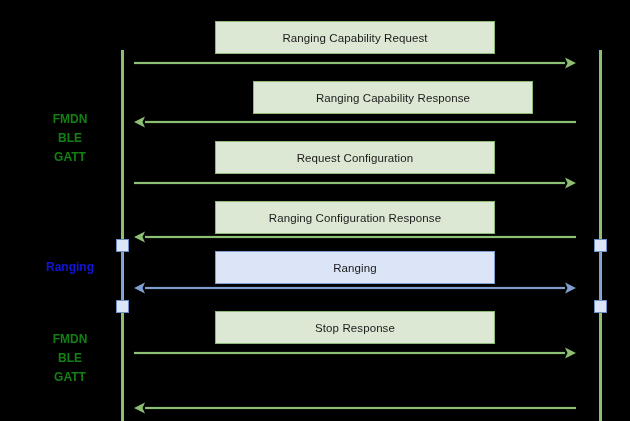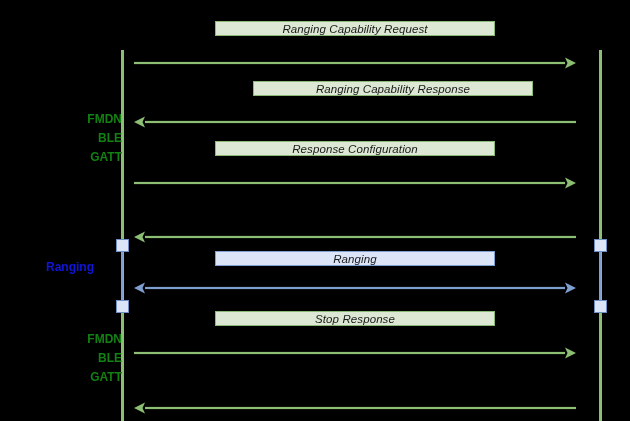--- a/index.html
+++ b/index.html
@@ -38,30 +38,29 @@
     background: #dbe5f7;
     border: 1px solid #6f8fc4;
     box-sizing: border-box;
   }
 
   
   .msg-box {
     position: absolute;
     left: 215px;
     width: 280px;
-    height: 15px;
+    height: 33px;
     box-sizing: border-box;
     display: flex;
     align-items: center;
     justify-content: center;
     font-size: 11.5px;
     color: #1a1a1a;
     letter-spacing: 0.1px;
     white-space: nowrap;
-    font-style: italic;
   }
   .msg-box.green {
     background: #dce8d4;
     border: 1px solid #8cb877;
   }
   .msg-box.blue {
     background: #dbe5f7;
     border: 1px solid #7f9fd0;
   }
 
@@ -75,21 +74,21 @@
   
   .phase-label {
     position: absolute;
     width: 104px;
     text-align: center;
     font-size: 12px;
     line-height: 19px;
     font-weight: bold;
     white-space: pre-line;
   }
-  .phase-label.green-label { color: #128012; text-align: right; }
+  .phase-label.green-label { color: #128012; }
   .phase-label.blue-label  { color: #1015d8; }
 </style>
 </head>
 <body>
 
 <div id="diagram">
     <div class="lifeline" style="left: 121px; top: 50px; height: 371px; background: rgb(140, 191, 115);"></div>
     <div class="lifeline" style="left: 599px; top: 50px; height: 371px; background: rgb(140, 191, 115);"></div>
     <div class="ranging-bar" style="left: 121px; top: 246px; height: 61px; background: rgb(127, 159, 208);"></div>
     <div class="ranging-bar" style="left: 599px; top: 246px; height: 61px; background: rgb(127, 159, 208);"></div>
@@ -107,27 +106,28 @@
         <path d="M 442 7 L 431 1.5 L 433.5 7 L 431 12.5 Z" fill="#8cbf73"></path>
       </svg>
     </div>
     <div class="msg-box green" style="top: 81px; margin-left: 38px;">Ranging Capability Response</div>
     <div class="arrow" style="left: 134px; top: 115px; width: 442px;">
       <svg width="442" height="14" viewBox="0 0 442 14">
         <rect x="11" y="5.9" width="431" height="2.2" fill="#8cbf73"></rect>
         <path d="M 0 7 L 11 1.5 L 8.5 7 L 11 12.5 Z" fill="#8cbf73"></path>
       </svg>
     </div>
-    <div class="msg-box green" style="top: 141px;">Response Configuration</div>
+    <div class="msg-box green" style="top: 141px;">Request Configuration</div>
     <div class="arrow" style="left: 134px; top: 176px; width: 442px;">
       <svg width="442" height="14" viewBox="0 0 442 14">
         <rect x="0" y="5.9" width="431" height="2.2" fill="#8cbf73"></rect>
         <path d="M 442 7 L 431 1.5 L 433.5 7 L 431 12.5 Z" fill="#8cbf73"></path>
       </svg>
     </div>
+    <div class="msg-box green" style="top: 201px;">Ranging Configuration Response</div>
     <div class="arrow" style="left: 134px; top: 230px; width: 442px;">
       <svg width="442" height="14" viewBox="0 0 442 14">
         <rect x="11" y="5.9" width="431" height="2.2" fill="#8cbf73"></rect>
         <path d="M 0 7 L 11 1.5 L 8.5 7 L 11 12.5 Z" fill="#8cbf73"></path>
       </svg>
     </div>
     <div class="msg-box blue" style="top: 251px;">Ranging</div>
     <div class="arrow" style="left: 134px; top: 281px; width: 442px;">
       <svg width="442" height="14" viewBox="0 0 442 14">
         <rect x="11" y="5.9" width="420" height="2.2" fill="#7f9fd0"></rect>

